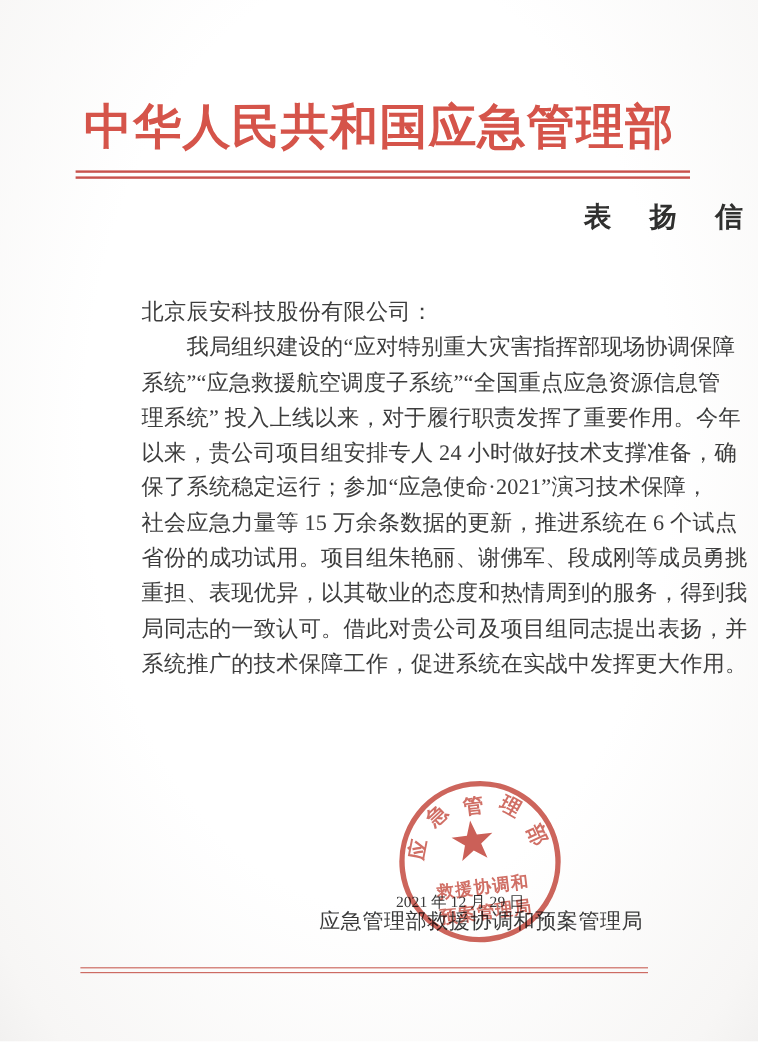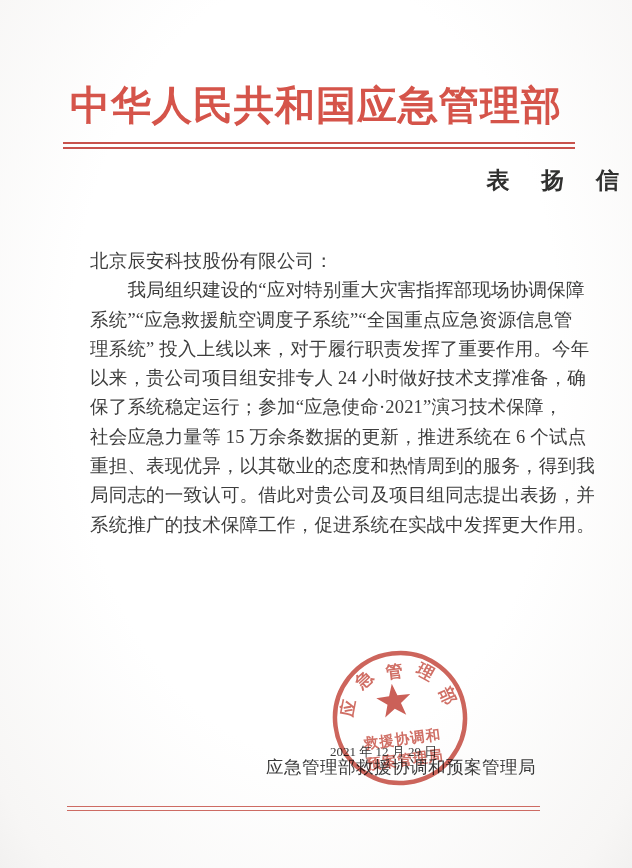--- a/index.html
+++ b/index.html
@@ -44,21 +44,21 @@
   }
   .body-block {
     position: absolute;
     top: 247px; left: 90px;
     width: 490px;
     font-size: 18.5px;
     line-height: 29.3px;
     color: #3d3d3d;
     letter-spacing: 0.2px;
   }
-  .bline { white-space: nowrap; }
+  .bline { white-space: nowrap; margin-left: 28px; }
   .signature {
     position: absolute;
     top: 755px; left: 0; right: 96px;
     text-align: right;
     font-size: 17.5px;
     letter-spacing: 0.5px;
     color: #3a3a3a;
     z-index: 1;
   }
   .date {
@@ -102,20 +102,21 @@
   <h2 class="doc-title">表 扬 信</h2>
 
   <div class="body-block" id="body-lines">
       <div class="bline">北京辰安科技股份有限公司：</div>
       <div class="bline">　　我局组织建设的“应对特别重大灾害指挥部现场协调保障</div>
       <div class="bline">系统”“应急救援航空调度子系统”“全国重点应急资源信息管</div>
       <div class="bline">理系统” 投入上线以来，对于履行职责发挥了重要作用。今年</div>
       <div class="bline">以来，贵公司项目组安排专人 24 小时做好技术支撑准备，确</div>
       <div class="bline">保了系统稳定运行；参加“应急使命·2021”演习技术保障，</div>
       <div class="bline">社会应急力量等 15 万余条数据的更新，推进系统在 6 个试点</div>
+      <div class="bline">省份的成功试用。项目组朱艳丽、谢佛军、段成刚等成员勇挑</div>
       <div class="bline">重担、表现优异，以其敬业的态度和热情周到的服务，得到我</div>
       <div class="bline">局同志的一致认可。借此对贵公司及项目组同志提出表扬，并</div>
       <div class="bline">系统推广的技术保障工作，促进系统在实战中发挥更大作用。</div>
     </div>
 
   <div class="signature">应急管理部救援协调和预案管理局</div>
 
   <div class="date">2021 年 12 月 29 日</div>
 
   <svg class="seal" viewBox="-74 -74 148 148" xmlns="http://www.w3.org/2000/svg">

